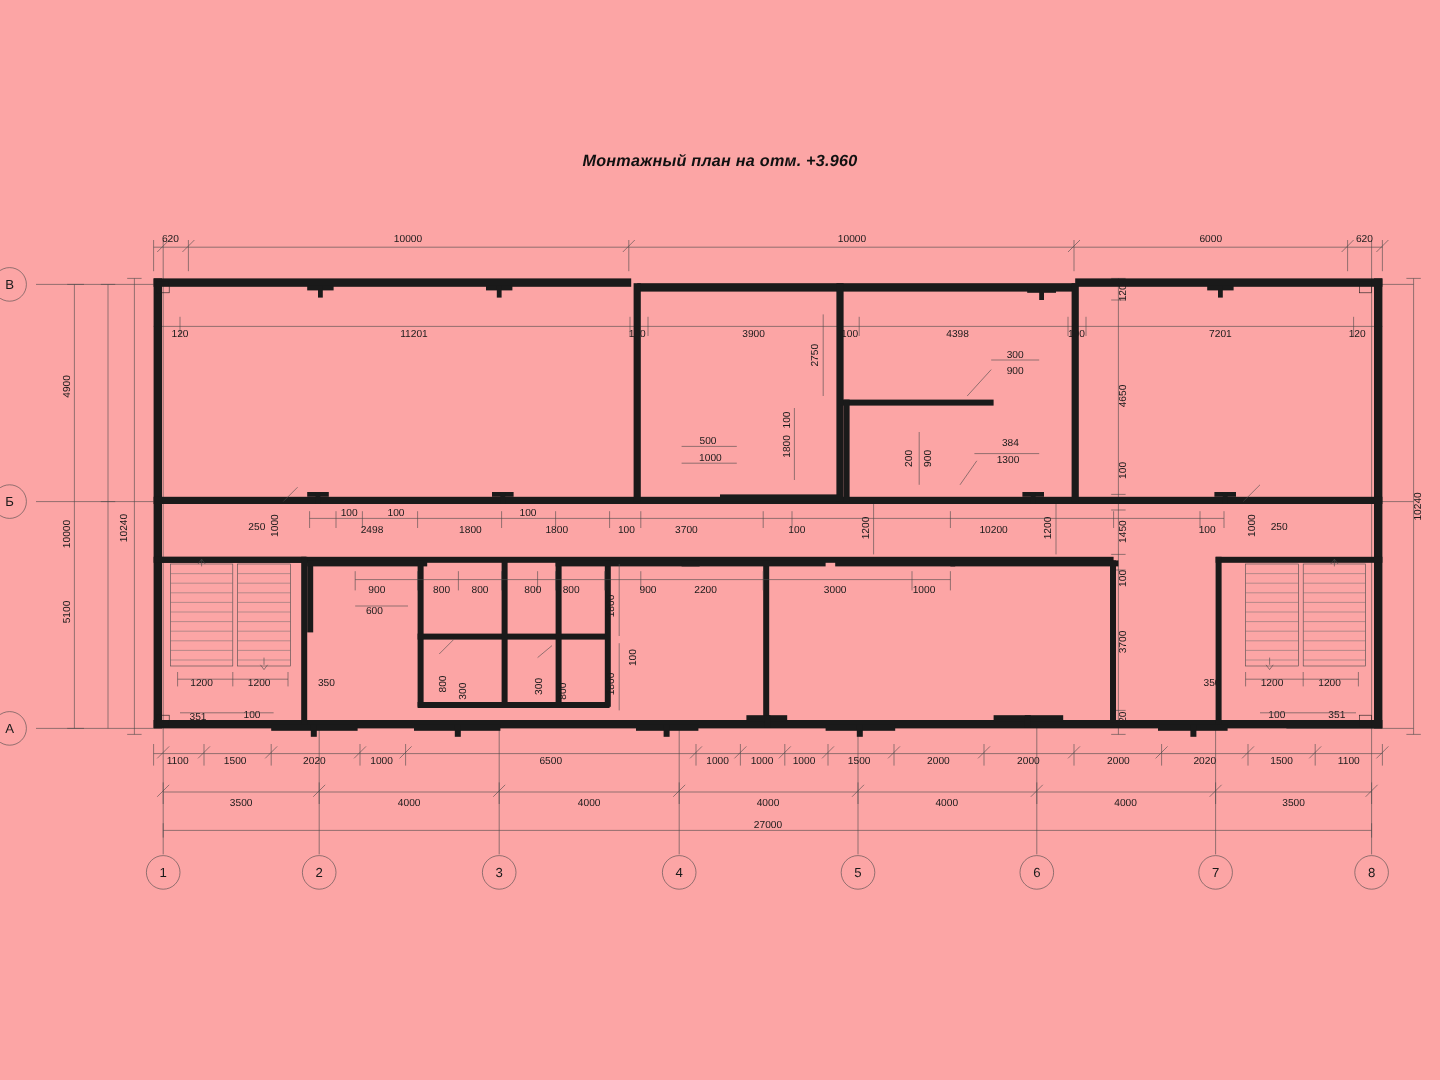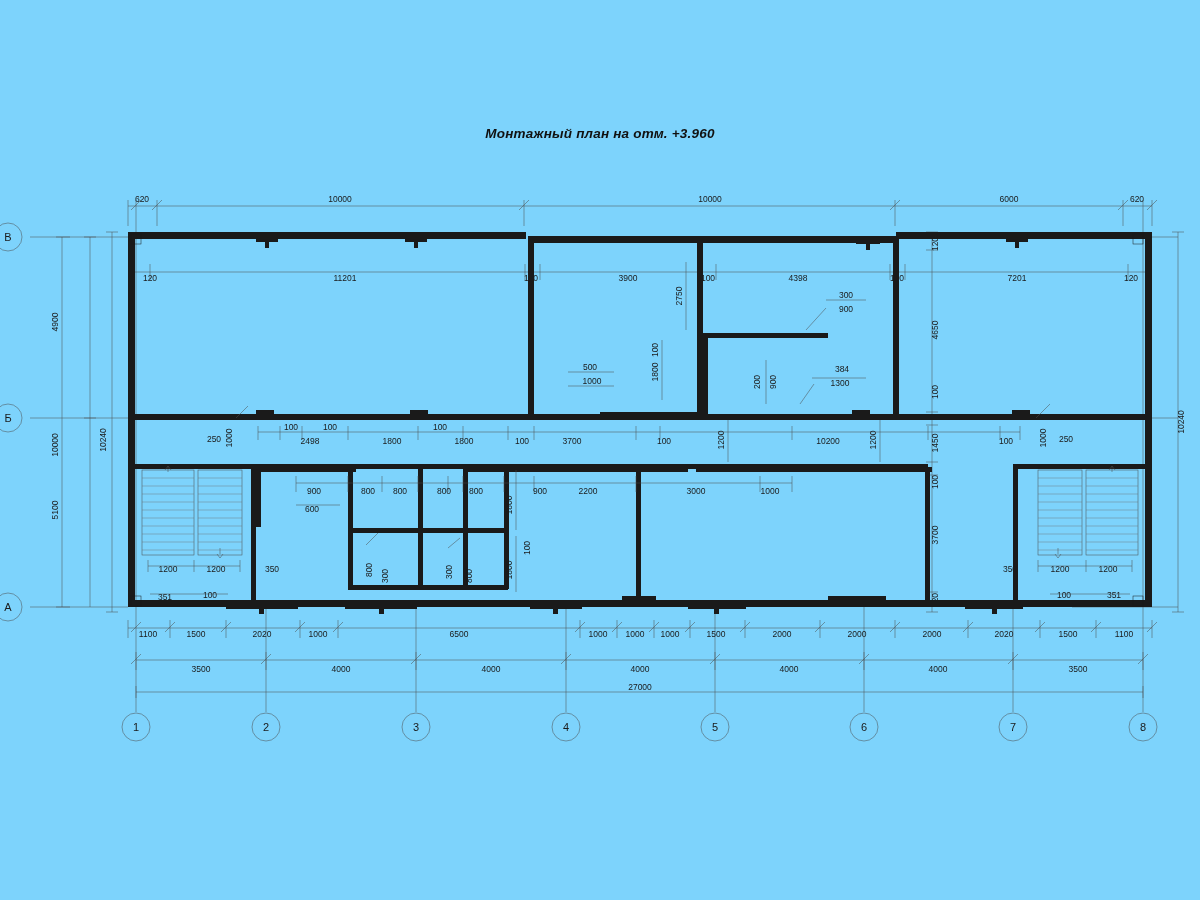--- a/index.html
+++ b/index.html
@@ -1,18 +1,18 @@
 <!DOCTYPE html>
 <html lang="ru"><head>
 <meta charset="utf-8">
 <title>Монтажный план</title>
 <style>
   html,body{margin:0;padding:0;background:#ffffff;}
   body{width:1200px;height:900px;overflow:hidden;font-family:"Liberation Sans",sans-serif;}
-  #sheet{position:relative;width:1200px;height:900px;background:#7dd3fc;}
+  #sheet{position:relative;width:1200px;height:900px;background:#fca5a5;}
   .title{
     position:absolute;left:0;top:126px;width:1200px;text-align:center;
     font-style:italic;font-weight:bold;font-size:13.5px;color:#111;
     letter-spacing:.2px;
   }
   svg{position:absolute;left:0;top:0;width:1200px;height:900px;}
   text{font-family:"Liberation Sans",sans-serif;fill:#1a1a1a;}
   .dim{font-size:8.5px;}
   .dimv{font-size:8.5px;}
   .axl{font-size:11px;text-anchor:middle;}

